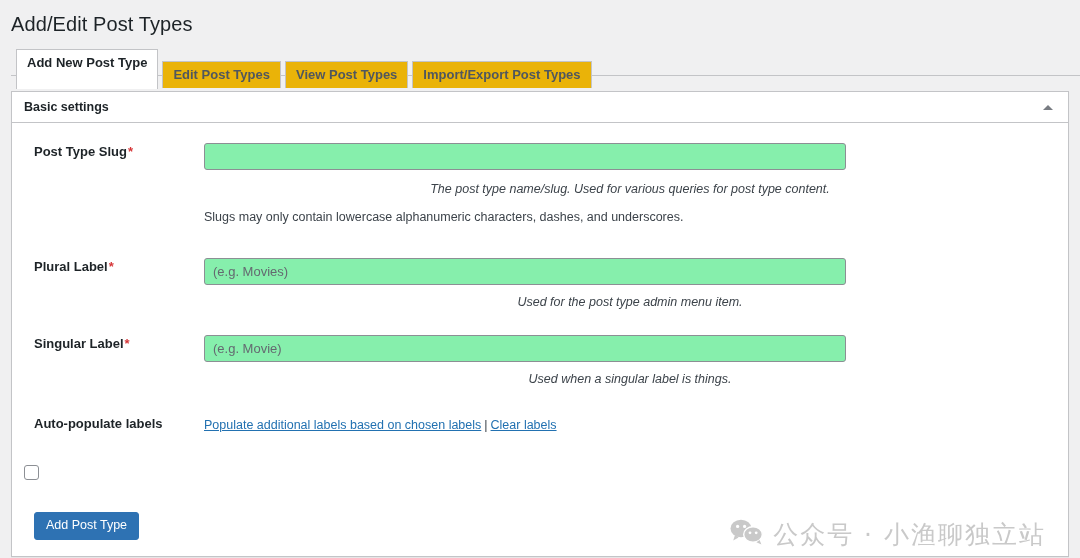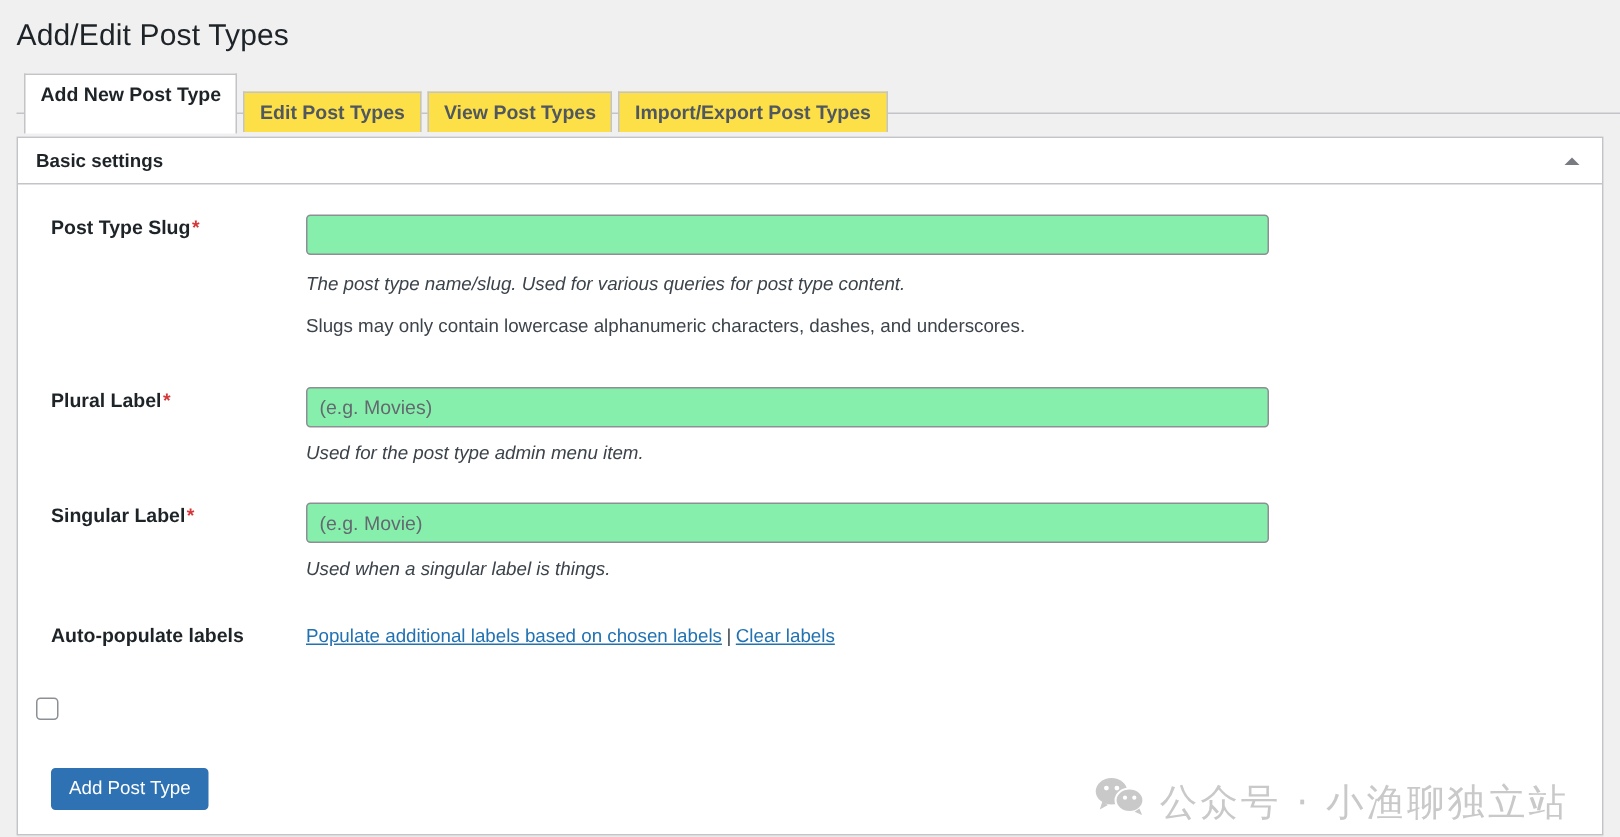--- a/index.html
+++ b/index.html
@@ -49,21 +49,21 @@
     display: inline-block;
     vertical-align: bottom;
     box-sizing: border-box;
     height: 27px;
     line-height: 25px;
     padding: 0 10px;
     margin: 0 4px 0 0;
     font-size: 13px;
     font-weight: 600;
     color: #50575e;
-    background: #fde047;
+    background: #eab308;
     border: 1px solid #c3c4c7;
     border-bottom: none;
     text-decoration: none;
     white-space: nowrap;
   }
   .tab.active {
     background: #ffffff;
     color: #1d2327;
     border-color: #c3c4c7;
     height: 40px;
@@ -158,20 +158,21 @@
     opacity: 1;
   }
 
   .desc {
     font-size: 12.5px;
     line-height: 17px;
     color: #3c434a;
   }
   .desc.italic {
     font-style: italic;
+    text-align: center;
   }
 
   .link {
     color: #2271b1;
     font-size: 12.5px;
     text-decoration: underline;
     cursor: pointer;
   }
   .sep {
     color: #3c434a;

